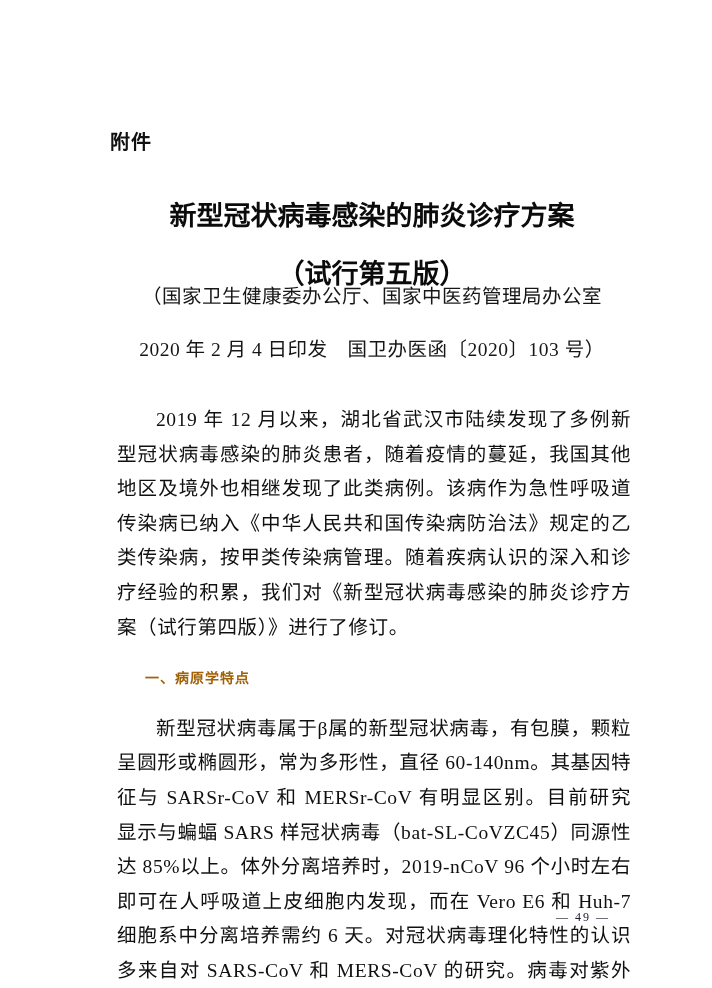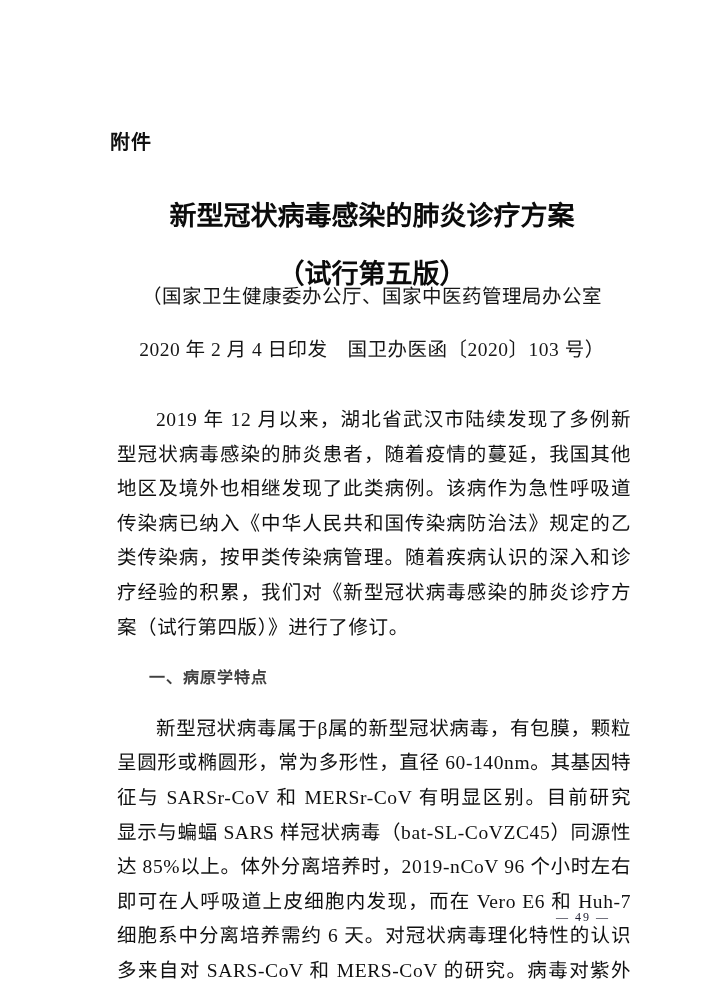--- a/index.html
+++ b/index.html
@@ -61,25 +61,25 @@
     color: #101010;
     margin-top: 16px;
   }
   .doc-body p {
     margin: 0;
     text-indent: 2em;
   }
   .section-heading {
     font-family: "Liberation Sans", "DejaVu Sans", sans-serif;
     font-weight: 600;
-    font-size: 16px;
+    font-size: 14px;
     line-height: 34.6px;
     text-indent: 2em;
     letter-spacing: 1px;
-    color: #404040;
+    color: #a16207;
   }
   .page-footer {
     position: absolute;
     top: 886px;
     right: 110px;
     font-size: 12px;
     letter-spacing: 2px;
     color: #1a1a2e;
   }
 </style>

